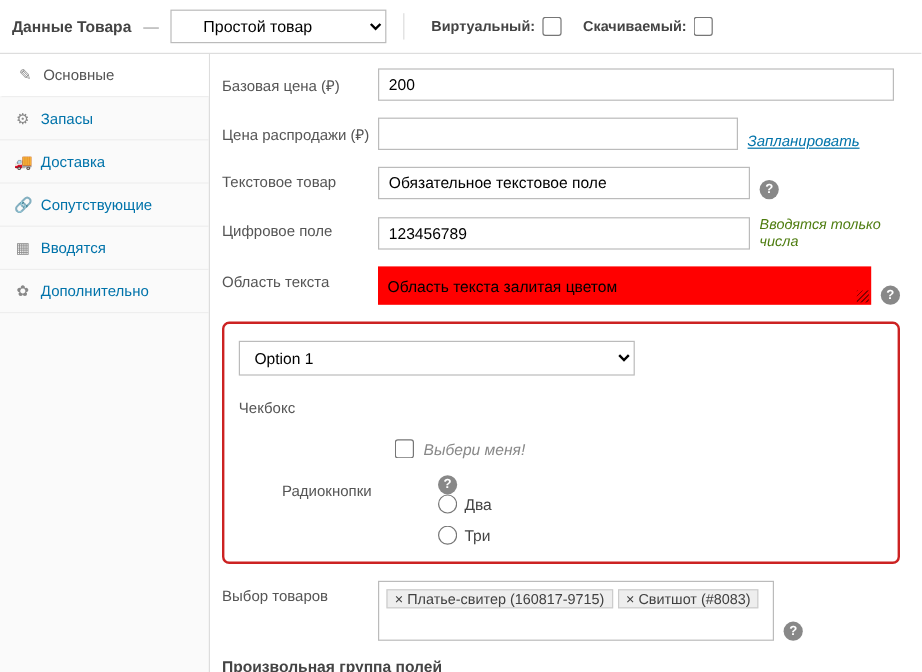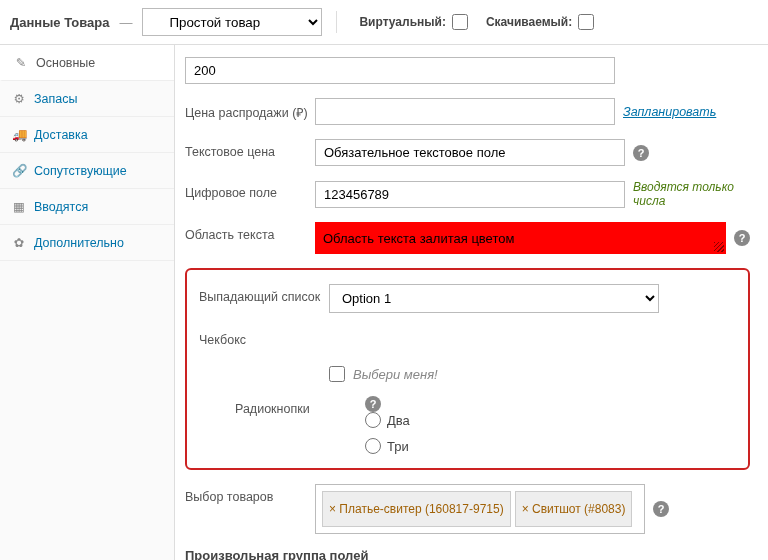--- a/index.html
+++ b/index.html
@@ -13,39 +13,39 @@
 .header input[type=checkbox] { width: 16px; height: 16px; }
 .header .sep { width:1px; height:22px; background:#ddd; margin:0 4px; }
 .main { display: flex; }
 .sidebar { width: 175px; border-right: 1px solid #ddd; background: #fafafa; }
 .sidebar-item { display: flex; align-items: center; gap: 8px; padding: 10px 12px; border-bottom: 1px solid #eee; cursor: pointer; color: #0073aa; font-size: 12.5px; }
 .sidebar-item.active { background: #fff; color: #555; border-left: 3px solid #fff; margin-left:-1px; }
 .sidebar-item .icon { width: 14px; text-align: center; color: #888; }
 .content { flex: 1; padding: 12px 18px 12px 10px; }
 .row { display: flex; align-items: flex-start; margin-bottom: 14px; }
 .row .lbl { width: 130px; padding-top: 6px; font-size: 12.5px; color: #555; }
-.row .fld { flex: 1; display: flex; align-items: center; gap: 8px; }
+.row .fld { flex: 1; display: flex; align-items: flex-end; gap: 8px; }
 .row input[type=text], .row select, .row textarea { width: 100%; max-width: 410px; padding: 5px 8px; border: 1px solid #bbb; font-size: 13px; background:#fff; font-family:inherit; }
 .fld-full input[type=text] { max-width: 430px; }
 .help { width: 16px; height: 16px; border-radius: 50%; background: #888; color: #fff; font-size: 11px; display: inline-flex; align-items: center; justify-content: center; font-weight: bold; cursor: help; flex-shrink:0; }
 .note { font-style: italic; color: #4d7c0f; font-size: 12px; }
 .link { color: #0073aa; font-style: italic; cursor: pointer; text-decoration: underline; font-size:12.5px; }
 .redbox { background: #ff0000; color: #000; padding: 6px 8px; min-height: 32px; max-width:430px; flex:1; display:flex; align-items:center; position:relative; }
 .redbox .resize-handle { position:absolute; right:2px; bottom:2px; width:10px; height:10px; background: repeating-linear-gradient(135deg,#800,#800 1px,transparent 1px,transparent 3px); }
 .highlight-box { border: 2px solid #cc2222; border-radius: 6px; padding: 14px 12px; margin: 4px 0 14px; }
 .highlight-box .row:last-child { margin-bottom: 0; margin-left: 36px; }
 .chk-row { display: flex; align-items: center; gap: 6px; margin-top: 39px; }
 .chk-row input[type=checkbox] { width:16px; height:16px; }
 .chk-row .cap { font-style: italic; color: #888; }
 .radio-item { display: flex; align-items: center; gap: 6px; margin-bottom: 10px; }
 .radio-item input[type=radio] { width:16px; height:16px; accent-color:#0073aa; }
 .radios-wrap { flex:1; }
 .radios-top { display:flex; align-items:center; }
 .tag-input { border: 1px solid #bbb; padding: 6px; min-height: 50px; max-width: 410px; flex: 1; display: flex; flex-wrap: wrap; gap: 4px; align-content: flex-start; }
-.tag { background: #eee; border: 1px solid #ccc; padding: 10px 6px; font-size: 12px; color: #a16207; cursor: pointer; }
+.tag { background: #eee; border: 1px solid #ccc; padding: 0 6px; font-size: 12px; color: #404040; cursor: pointer; }
 .group-title { font-weight: 700; margin: 14px 0 12px; font-size: 13px; }
 .triple input[type=text] { max-width: 120px; }
 </style>
 </head>
 <body>
 
 <div class="header">
   <span class="title">Данные Товара</span>
   <span class="dash">—</span>
   <select>
@@ -86,35 +86,36 @@
     </div>
     <div class="sidebar-item">
       <span class="icon">✿</span>
       <span>Дополнительно</span>
     </div>
   </div>
 
   <div class="content">
 
     <div class="row">
+      <div class="lbl">Базовая цена (₽)</div>
       <div class="fld fld-full">
         <input type="text" value="200" style="">
       </div>
     </div>
 
     <div class="row">
       <div class="lbl">Цена распродажи (₽)</div>
       <div class="fld">
         <input type="text" style="max-width: 300px;" value="">
         <span class="link">Запланировать</span>
       </div>
     </div>
 
     <div class="row">
-      <div class="lbl">Текстовое цена</div>
+      <div class="lbl">Текстовое товар</div>
       <div class="fld">
         <input type="text" style="max-width: 310px;" value="Обязательное текстовое поле">
         <span class="help">?</span>
       </div>
     </div>
 
     <div class="row">
       <div class="lbl">Цифровое поле</div>
       <div class="fld">
         <input type="text" style="max-width: 310px;" value="123456789">
@@ -128,21 +129,20 @@
         <div class="redbox">
           <span>Область текста залитая цветом</span>
           <span class="resize-handle"></span>
         </div>
         <span class="help">?</span>
       </div>
     </div>
 
     <div class="highlight-box">
       <div class="row">
-        <div class="lbl">Выпадающий список</div>
         <div class="fld">
           <select style="max-width:330px">
             <option>Option 1</option>
           </select>
         </div>
       </div>
       <div class="row">
         <div class="lbl">Чекбокс</div>
         <div class="fld chk-row">
           <input type="checkbox" style="">

